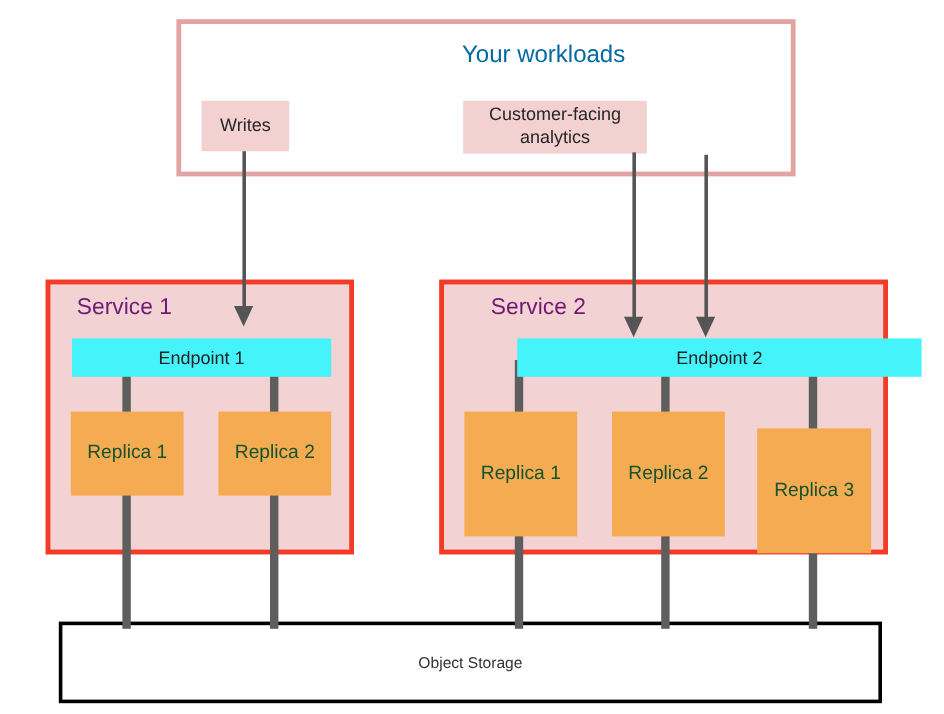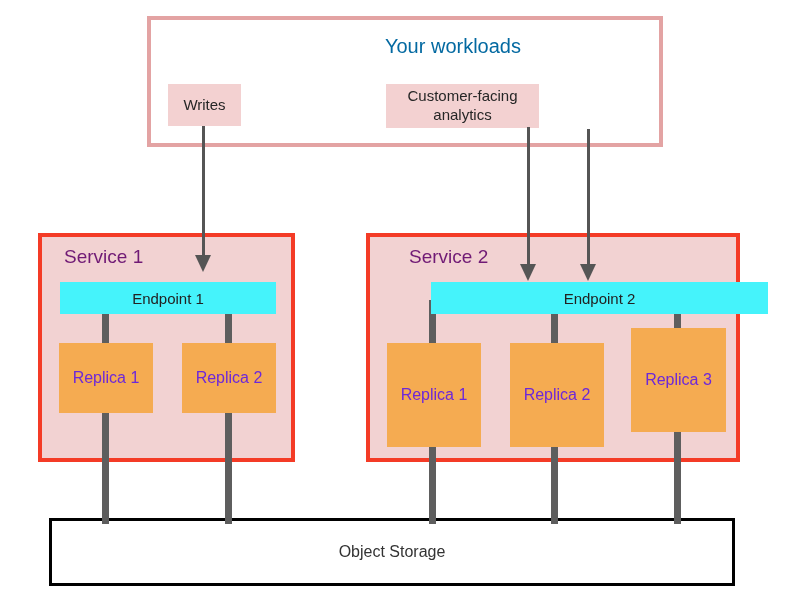--- a/index.html
+++ b/index.html
@@ -58,44 +58,44 @@
 
   .endpoint {
     background: #45f3fb; color: #222222;
     display: flex; align-items: center; justify-content: center;
     font-size: 15px; z-index: 3;
   }
   .endpoint-1 { left: 60px;  top: 282px; width: 216px; height: 32px; }
   .endpoint-2 { left: 387px; top: 282px; width: 337px; height: 32px; margin-left: 44px; }
 
   .replica {
-    background: #f5ab51; color: #6d28d9;
+    background: #f5ab51; color: #14532d;
     display: flex; align-items: center; justify-content: center;
     font-size: 16px; z-index: 3;
   }
   .s1-r1 { left: 59px;  top: 343px; width: 94px; height: 70px; }
   .s1-r2 { left: 182px; top: 343px; width: 94px; height: 70px; }
   .s2-r1 { left: 387px; top: 343px; width: 94px; height: 104px; }
   .s2-r2 { left: 510px; top: 343px; width: 94px; height: 104px; }
-  .s2-r3 { left: 631px; top: 328px; width: 95px; height: 104px; }
+  .s2-r3 { left: 631px; top: 357px; width: 95px; height: 104px; }
 
   
   .conn { width: 7px; background: #5e5e5e; top: 300px; height: 224px; z-index: 2; }
   .conn-s1-1 { left: 102px; }
   .conn-s1-2 { left: 225px; }
   .conn-s2-1 { left: 429px; }
   .conn-s2-2 { left: 551px; }
   .conn-s2-3 { left: 674px; }
 
   
   .storage-box {
     left: 49px; top: 518px; width: 686px; height: 68px;
     border: 3px solid #000000; background: #ffffff;
     display: flex; align-items: center; justify-content: center;
-    font-size: 16px; color: #333333; z-index: 1;
+    font-size: 13px; color: #333333; z-index: 1;
   }
 </style>
 </head>
 <body>
 
 <div class="canvas">
 
   <div class="abs workloads-box"></div>
   <div class="abs workloads-title">Your workloads</div>
   <div class="abs chip chip-cfa">Customer-facing analytics</div>

